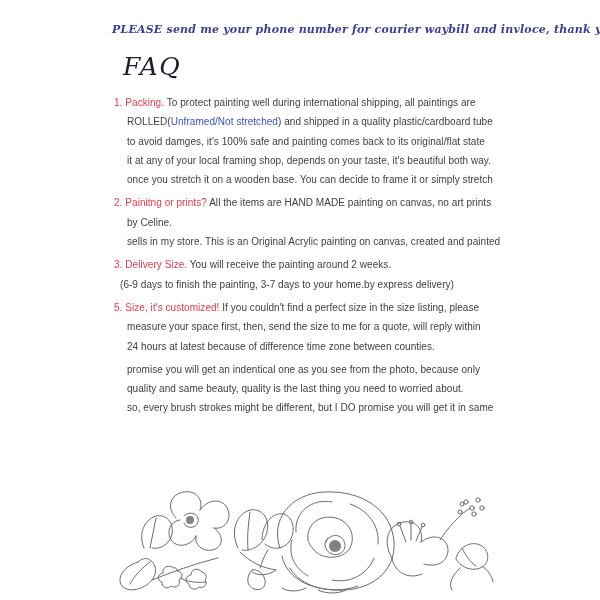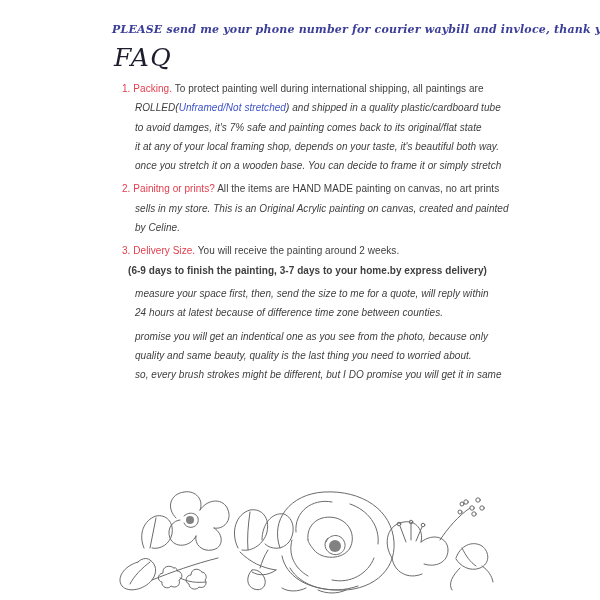--- a/index.html
+++ b/index.html
@@ -11,36 +11,36 @@
   }
   .notice{
     position:absolute;left:112px;top:22px;
     font-family:"DejaVu Serif", serif;
     font-style:italic;font-weight:bold;
     font-size:11px;letter-spacing:.2px;line-height:15px;
     color:var(--notice-purple,#3b3e99);
     white-space:nowrap;
   }
   .faq-title{
-    position:absolute;left:114px;top:42px;margin:0;
+    position:absolute;left:114px;top:42px;margin:9px;
     font-family:"DejaVu Serif", serif;
     font-style:italic;font-weight:normal;
     font-size:25px;line-height:32px;letter-spacing:1.5px;
     color:var(--title-color,#1d1d2e);
   }
   .faq-list{
-    position:absolute;left:114px;top:79px;width:420px;margin-left:8px;
+    position:absolute;left:114px;top:93px;width:420px;
   }
   .item{margin-bottom:4px;}
   .ln{
     font-size:10px;line-height:19.3px;white-space:nowrap;
     color:var(--body-text,#3e3e3e);letter-spacing:.05px;
   }
-  .cont{padding-left:13px;font-style:italic;}
-  .note{padding-left:6px;font-weight:bold;}
+  .cont{padding-left:13px;}
+  .note{padding-left:6px;}
   .red{color:var(--heading-red,#e23c4c);}
   .blue{color:var(--link-blue,#3d51c9);}
   .flowers{
     position:absolute;left:110px;top:484px;
     width:385px;height:112px;
   }
   .flowers path, .flowers circle{
     stroke:var(--flower-stroke,#6b6b6b);
     stroke-width:1;fill:none;stroke-linecap:round;stroke-linejoin:round;
   }
@@ -51,38 +51,39 @@
 
 <div class="notice">PLEASE send me your phone number for courier waybill and invloce, thank you.</div>
 
 <h1 class="faq-title">FAQ</h1>
 
 <div class="faq-list">
 
   <div class="item">
     <div class="ln"><span class="red">1.</span> <span class="red">Packing.</span><span> To protect painting well during international shipping, all paintings are</span></div>
     <div class="ln cont"><span>ROLLED(</span><span class="blue">Unframed/Not stretched</span><span>) and shipped in a quality plastic/cardboard tube</span></div>
-    <div class="ln cont">to avoid damges, it's 7% safe and painting comes back to its original/flat state</div>
+    <div class="ln cont">to avoid damges, it's 100% safe and painting comes back to its original/flat state</div>
     <div class="ln cont">it at any of your local framing shop, depends on your taste, it's beautiful both way.</div>
     <div class="ln cont">once you stretch it on a wooden base. You can decide to frame it or simply stretch</div>
   </div>
 
   <div class="item">
     <div class="ln"><span class="red">2.</span> <span class="red">Painitng or prints?</span><span> All the items are HAND MADE painting on canvas, no art prints</span></div>
+    <div class="ln cont">by Celine.</div>
     <div class="ln cont">sells in my store. This is an Original Acrylic painting on canvas, created and painted</div>
-    <div class="ln cont">by Celine.</div>
   </div>
 
   <div class="item">
     <div class="ln"><span class="red">3.</span> <span class="red">Delivery Size.</span><span> You will receive the painting around 2 weeks.</span></div>
     <div class="ln note">(6-9 days to finish the painting, 3-7 days to your home.by express delivery)</div>
   </div>
 
 
   <div class="item">
+    <div class="ln"><span class="red">5.</span> <span class="red">Size, it's customized!</span><span> If you couldn't find a perfect size in the size listing, please</span></div>
     <div class="ln cont">measure your space first, then, send the size to me for a quote, will reply within</div>
     <div class="ln cont">24 hours at latest because of difference time zone between counties.</div>
   </div>
 
   <div class="item">
     <div class="ln cont">promise you will get an indentical one as you see from the photo, because only</div>
     <div class="ln cont">quality and same beauty, quality is the last thing you need to worried about.</div>
     <div class="ln cont">so, every brush strokes might be different, but I DO promise you will get it in same</div>
   </div>
 

